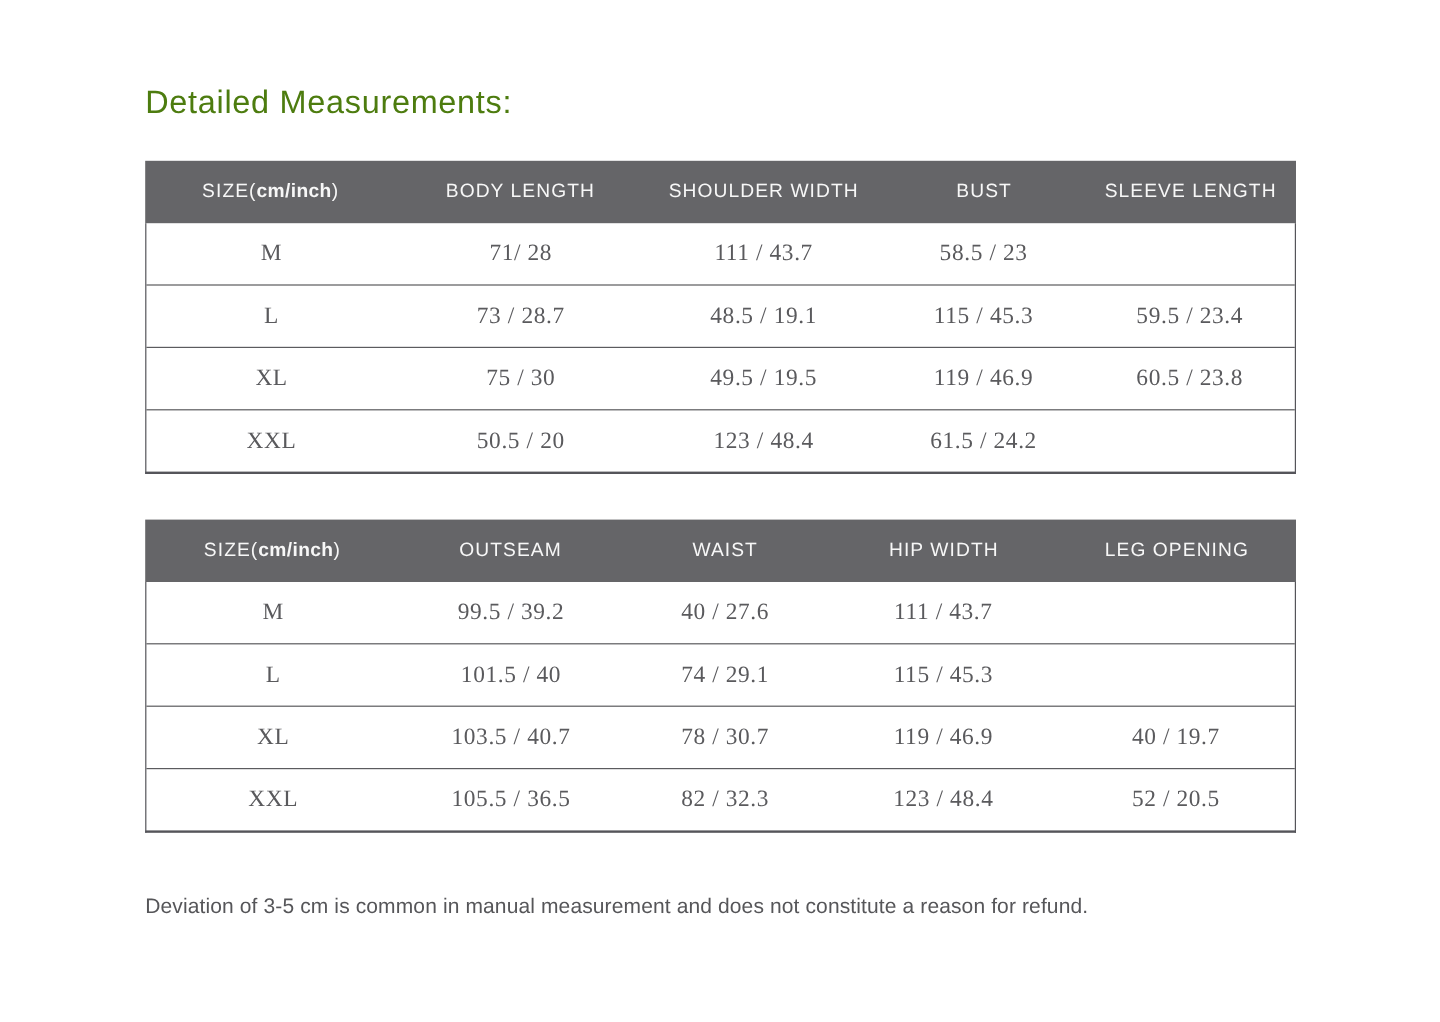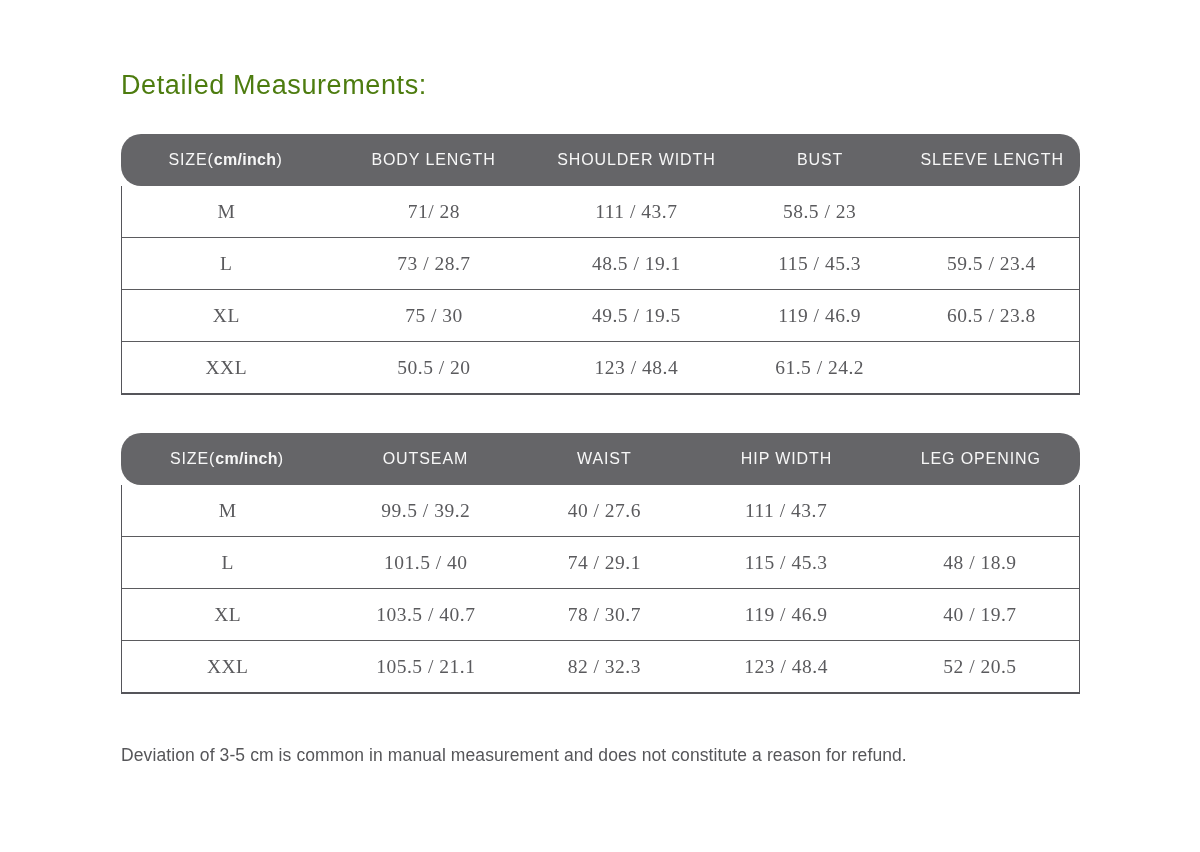--- a/index.html
+++ b/index.html
@@ -31,21 +31,20 @@
     width: 100%;
   }
   .size-table.first { margin-top: 33px; }
   .size-table.second { margin-top: 38px; }
 
   .thead {
     display: grid;
     height: 52px;
     background: #656568;
     align-items: center;
-    border-radius: 20px;
   }
   .cols-top  { grid-template-columns: 21.8% 21.6% 20.7% 17.6% 18.3%; }
   .cols-bottom { grid-template-columns: 22.1% 19.3% 18.0% 20.0% 20.5%; }
 
   .th {
     text-align: center;
     color: #f7f7f7;
     font-size: 16px;
     letter-spacing: 0.9px;
     font-weight: 400;
@@ -141,32 +140,31 @@
         <div class="td">M</div>
         <div class="td">99.5 / 39.2</div>
         <div class="td">40 / 27.6</div>
         <div class="td">111 / 43.7</div>
       </div>
       <div class="trow cols-bottom">
         <div class="td">L</div>
         <div class="td">101.5 / 40</div>
         <div class="td">74 / 29.1</div>
         <div class="td">115 / 45.3</div>
-        <div class="td">48 / 18.9</div>
       </div>
       <div class="trow cols-bottom">
         <div class="td">XL</div>
         <div class="td">103.5 / 40.7</div>
         <div class="td">78 / 30.7</div>
         <div class="td">119 / 46.9</div>
         <div class="td">40 / 19.7</div>
       </div>
       <div class="trow cols-bottom">
         <div class="td">XXL</div>
-        <div class="td">105.5 / 21.1</div>
+        <div class="td">105.5 / 36.5</div>
         <div class="td">82 / 32.3</div>
         <div class="td">123 / 48.4</div>
         <div class="td">52 / 20.5</div>
       </div>
     </div>
   </div>
 
   <div class="footer-note">
     <div>Deviation of 3-5 cm is common in manual measurement and does not constitute a reason for refund.</div>
   </div>

